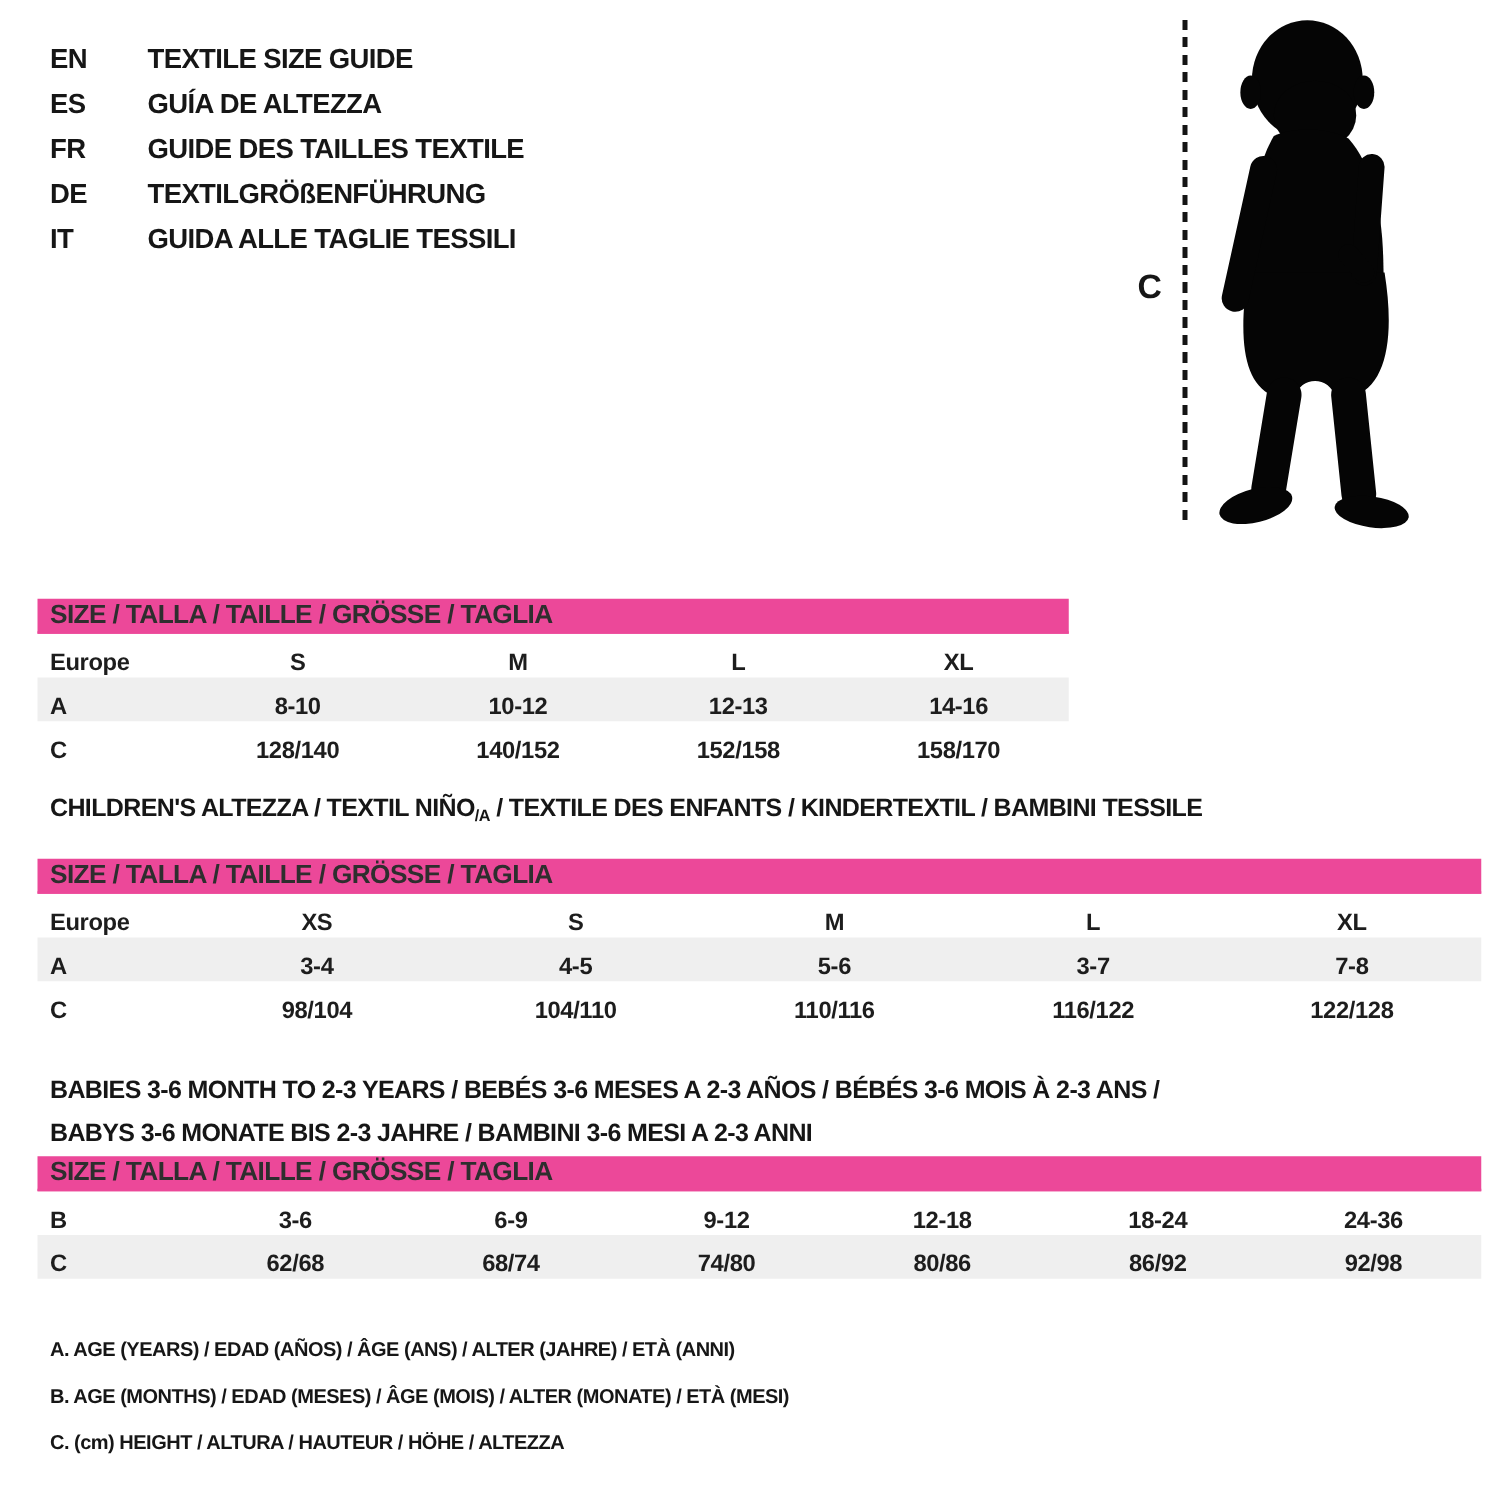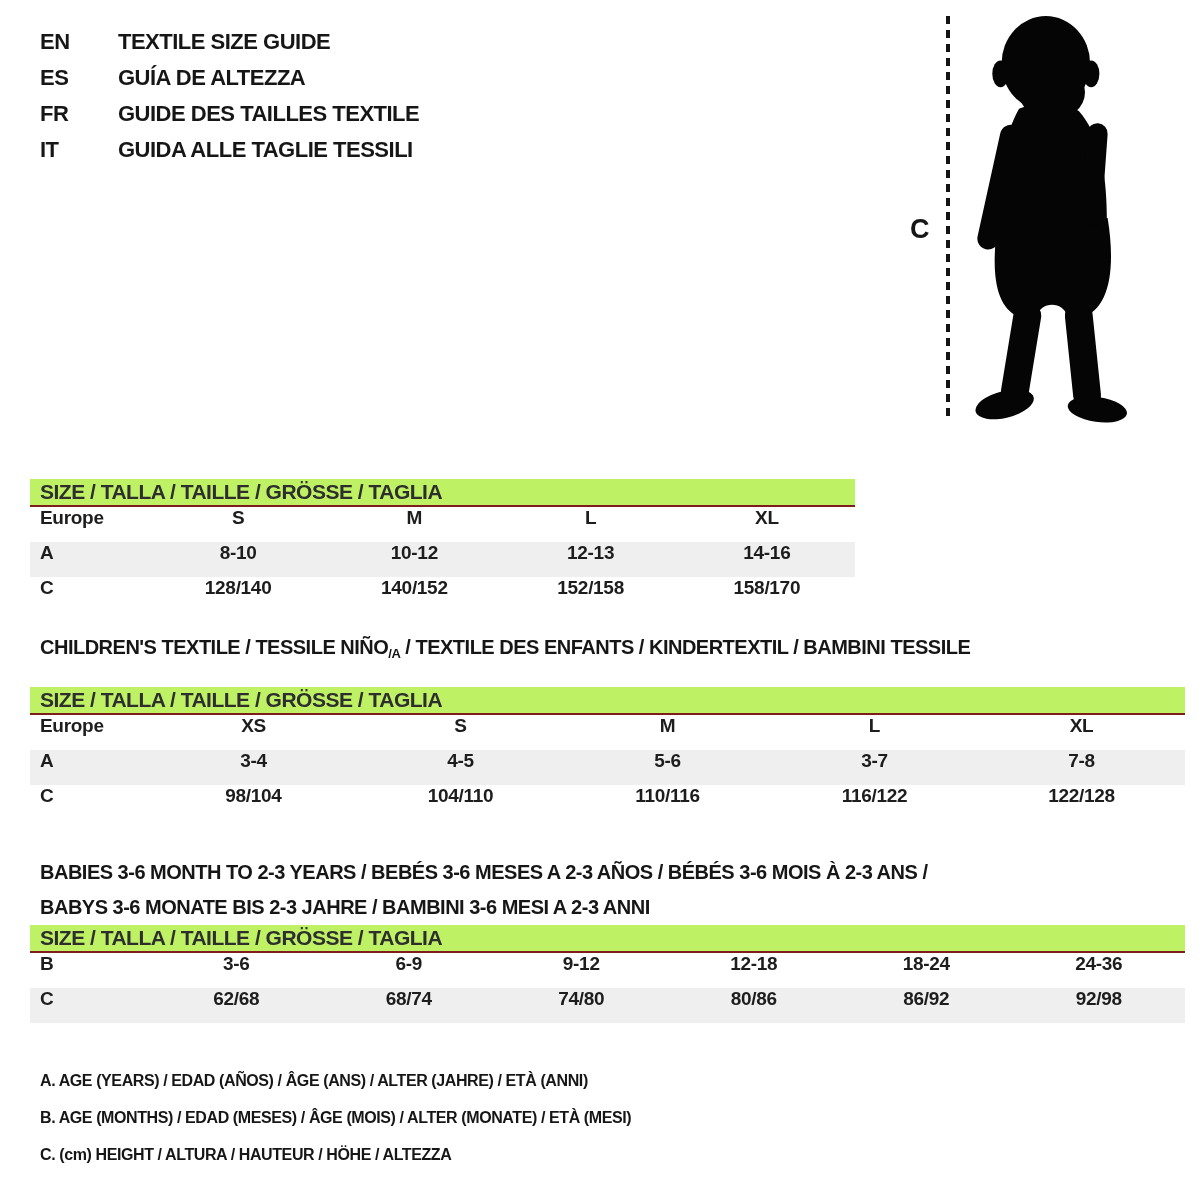--- a/index.html
+++ b/index.html
@@ -2,38 +2,38 @@
 <html><head>
 <meta charset="utf-8">
 <style>
   html,body { margin:0; padding:0; background:#ffffff; }
   .page {
     position:relative; width:1200px; height:1200px; background:#ffffff;
     font-family:"Liberation Sans", sans-serif; color:#161616; overflow:hidden;
   }
   
   .lang-block { position:absolute; left:40px; top:24px; }
-  .lang-row { display:flex; height:36px; align-items:center;
+  .lang-row { display:flex; height:36px; align-items:flex-end;
               font-size:22px; font-weight:bold; letter-spacing:-0.5px; }
   .lang-code { width:78px; flex:0 0 78px; }
   
   .dash-line { position:absolute; left:946px; top:16px; width:4px; height:402px;
                background:repeating-linear-gradient(to bottom,#141414 0 8px,transparent 8px 14px); }
   .fig-label { position:absolute; left:910px; top:214px; font-size:27px; font-weight:bold; }
   .silhouette { position:absolute; left:962px; top:12px; width:178px; height:412px; }
   
   .sec-title { position:absolute; left:40px; font-size:20px; font-weight:bold;
                letter-spacing:-0.5px; white-space:nowrap; }
   .sub { font-size:13px; vertical-align:-4px; font-weight:bold; }
   
   .stable { position:absolute; left:30px; }
-  .size-bar { height:26px; background:#bef264; border-bottom:2px solid #7f1d1d;
+  .size-bar { height:26px; background:#ec4899; border-bottom:2px solid #ec4899;
               display:flex; align-items:center; padding-left:10px;
               font-size:21px; font-weight:bold; color:#2e2e2e; letter-spacing:-0.5px; }
-  .trow { display:flex; height:35px; align-items:flex-start; font-size:19px;
+  .trow { display:flex; height:35px; align-items:flex-end; font-size:19px;
           font-weight:bold; letter-spacing:-0.3px; color:#1d1d1d; }
   .trow.alt { background:#efefef; }
   .cell { overflow:hidden; }
   .cell.label { width:120px; flex:0 0 120px; padding-left:10px; box-sizing:border-box; }
   .cell.val { flex:1; text-align:center; }
   
   .footnotes { position:absolute; left:40px; top:1062px; }
   .footnote { height:37px; display:flex; align-items:center; font-size:16px;
               font-weight:bold; letter-spacing:-0.4px; white-space:nowrap; }
   
@@ -54,20 +54,24 @@
       <span class="lang-code">EN</span>
       <span>TEXTILE SIZE GUIDE</span>
     </div>
     <div class="lang-row">
       <span class="lang-code">ES</span>
       <span>GUÍA DE ALTEZZA</span>
     </div>
     <div class="lang-row">
       <span class="lang-code">FR</span>
       <span>GUIDE DES TAILLES TEXTILE</span>
+    </div>
+    <div class="lang-row">
+      <span class="lang-code">DE</span>
+      <span>TEXTILGRÖßENFÜHRUNG</span>
     </div>
     <div class="lang-row">
       <span class="lang-code">IT</span>
       <span>GUIDA ALLE TAGLIE TESSILI</span>
     </div>
   </div>
 
   <div class="dash-line"></div>
   <div class="fig-label">C</div>
   <svg class="silhouette" viewBox="0 0 170 400" xmlns="http://www.w3.org/2000/svg" aria-hidden="true">
@@ -110,21 +114,21 @@
     </div>
     <div class="trow">
       <div class="cell label">C</div>
       <div class="cell val">128/140</div>
       <div class="cell val">140/152</div>
       <div class="cell val">152/158</div>
       <div class="cell val">158/170</div>
     </div>
   </div>
 
-  <div id="children-title" class="sec-title"><span>CHILDREN'S TEXTILE / TESSILE NIÑO</span><span class="sub">/A</span><span> / TEXTILE DES ENFANTS / KINDERTEXTIL / BAMBINI TESSILE</span></div>
+  <div id="children-title" class="sec-title"><span>CHILDREN'S ALTEZZA / TEXTIL NIÑO</span><span class="sub">/A</span><span> / TEXTILE DES ENFANTS / KINDERTEXTIL / BAMBINI TESSILE</span></div>
   <div id="children-table" class="stable">
     <div class="size-bar">SIZE / TALLA / TAILLE / GRÖSSE / TAGLIA</div>
     <div class="trow">
       <div class="cell label">Europe</div>
       <div class="cell val">XS</div>
       <div class="cell val">S</div>
       <div class="cell val">M</div>
       <div class="cell val">L</div>
       <div class="cell val">XL</div>
     </div>

